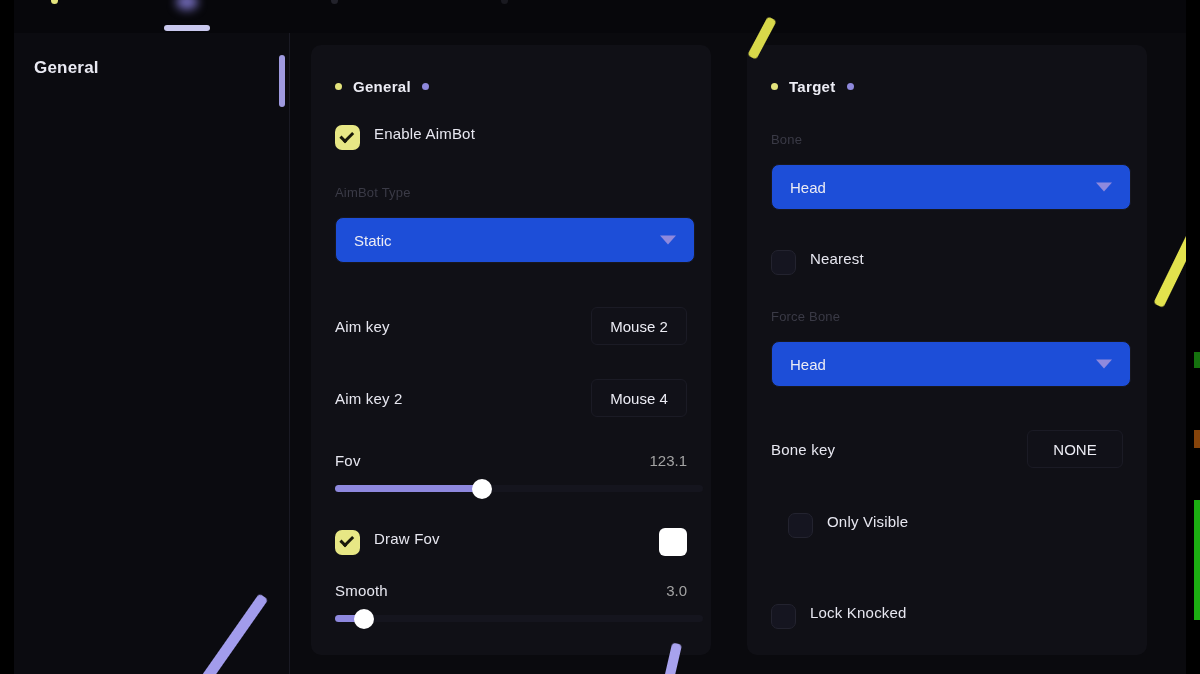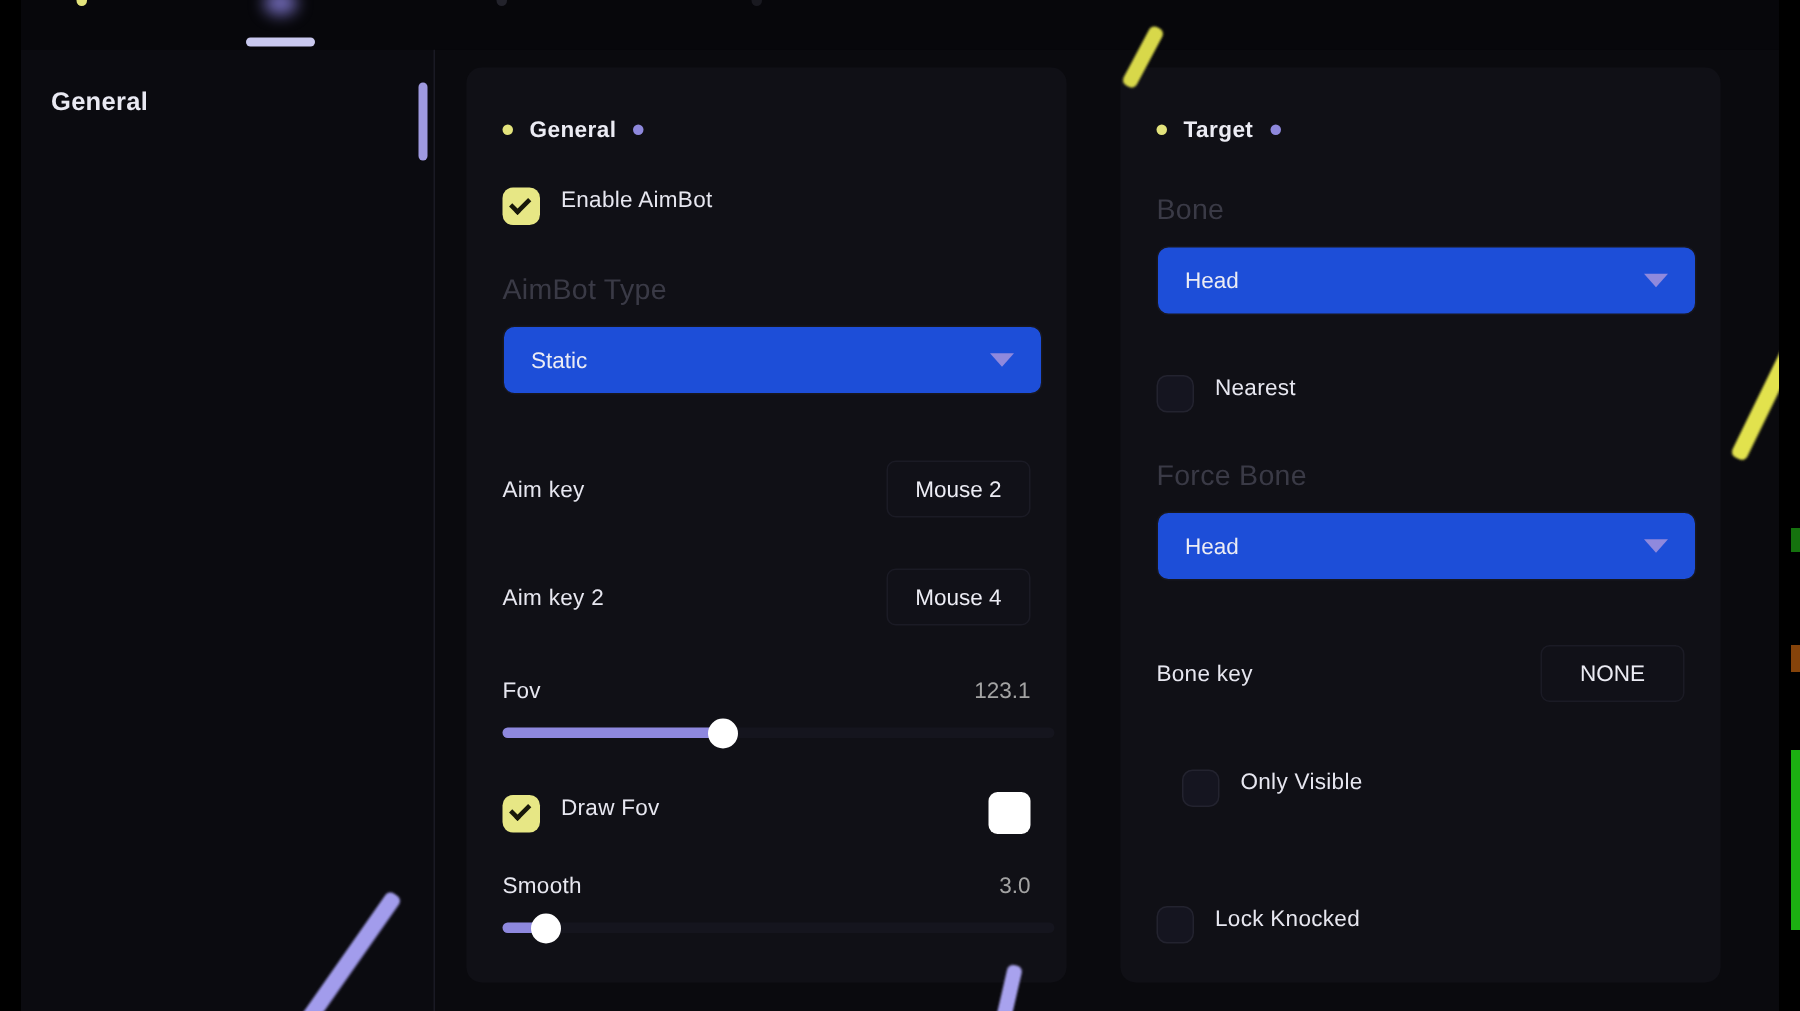--- a/index.html
+++ b/index.html
@@ -83,21 +83,21 @@
   .section-head .title {
     font-size:15px; font-weight:bold; color:#ececf4; letter-spacing:.3px;
   }
   .dot-y { width:7px; height:7px; border-radius:50%; background:#e3e37c; }
   .dot-p { width:7px; height:7px; border-radius:50%; background:#8e88dc; }
 
   .row { position:absolute; left:24px; width:352px; }
 
   
   .lbl       { font-size:15px; color:#e7e7f0; letter-spacing:.2px; }
-  .lbl-dim   { font-size:19px; color:#3a3a46; letter-spacing:.2px; }
+  .lbl-dim   { font-size:13px; color:#3a3a46; letter-spacing:.2px; }
   .val       { font-size:15px; color:#a3a3a3; }
 
   
   .cb-row { display:flex; gap:14px; }
   .cb {
     width:25px; height:25px; border-radius:7px; flex:0 0 25px;
     display:flex; align-items:center; justify-content:center;
   }
   .cb.on  { background:#e7e785; }
   .cb.off { background:#151520; border:1px solid #23232f; }

